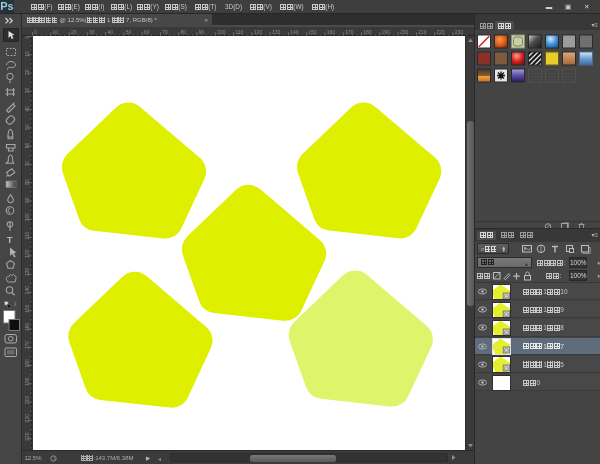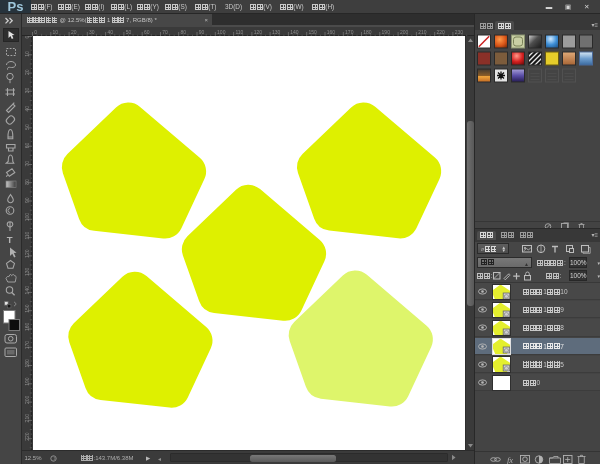--- a/index.html
+++ b/index.html
@@ -4,22 +4,22 @@
 <style>
 * { margin:0; padding:0; box-sizing:border-box; }
 html,body { width:600px; height:464px; overflow:hidden; }
 body { font-family:"Liberation Sans", sans-serif; background:#333333; position:relative; }
 svg { display:block; }
 i.g { display:inline-block; width:0.92em; height:0.95em; margin-right:0.12em; vertical-align:-0.12em;
   background:repeating-linear-gradient(0deg,currentColor 0 0.15em,transparent 0.15em 0.36em),
              repeating-linear-gradient(90deg,currentColor 0 0.15em,transparent 0.15em 0.4em);
   background-size:100% 100%; }
 #menubar { position:absolute; left:0; top:0; width:600px; height:14px; background:#3e3e3e; border-bottom:1px solid #272727; }
-#pslogo { position:absolute; left:0; top:0; width:31px; height:13px; background:#27333c;
-  color:#9fc8dd; font-size:13px; font-weight:bold; text-align:center; line-height:13px; }
+#pslogo { position:absolute; left:0; top:0; width:14px; height:13px; background:#27333c;
+  color:#9fc8dd; font-size:11px; font-weight:bold; text-align:center; line-height:13px; }
 .menuitem { position:absolute; top:3px; height:8px; font-size:6.4px; color:#c9c9c9; white-space:nowrap; line-height:8px; }
 #winbtns { position:absolute; right:5px; top:3px; color:#d5d5d5; font-size:6.5px; letter-spacing:5.5px; line-height:8px; }
 #toolbar { position:absolute; left:0; top:14px; width:22px; height:450px; background:#454545; border-right:1px solid #2a2a2a; }
 #docarea { position:absolute; left:22px; top:14px; width:452px; height:450px; background:#373737; }
 #tabrow { position:absolute; left:0; top:0; width:452px; height:13px; background:#2e2e2e; border-bottom:2px solid #4b4b4b; }
 #doctab { position:absolute; left:0; top:0; width:190px; height:13px; background:#474747; color:#c4c4c4;
   font-size:6px; line-height:13px; padding-left:5px; white-space:nowrap; overflow:hidden; }
 #hruler { position:absolute; left:0; top:13px; width:452px; height:9px; background:#3a3a3a; border-bottom:1px solid #262626; }
 #vruler { position:absolute; left:0; top:22px; width:10px; height:414px; background:#3a3a3a; border-right:1px solid #262626; }
 #canvas { position:absolute; left:11px; top:22px; width:432px; height:414px; background:#ffffff; }
@@ -597,31 +597,14 @@
         </div>
         <div class="lrow" style="top:145.0px;height:17.2px;background:#484848">
           <svg width="9" height="7" viewBox="0 0 9 7" style="position:absolute;left:3px;top:5px">
             <ellipse cx="4.5" cy="3.5" rx="4" ry="2.6" fill="none" stroke="#b8b8b8" stroke-width="0.9"></ellipse>
             <circle cx="4.5" cy="3.5" r="1.3" fill="#b8b8b8"></circle>
           </svg>
           <svg width="17" height="14.5" viewBox="0 0 17 14.5" style="position:absolute;left:18px;top:1.5px;background:#ffffff;outline:1px solid #2f2f2f"></svg>
           <div class="lname" style="color:#c8c8c8"><i class="g"></i><i class="g"></i><span class="lt">0</span></div>
         </div>
       </div>
-    <div style="position:absolute;left:0;top:222px;width:126px;height:14px;background:#434343;border-top:1px solid #343434">
-      <svg width="126" height="14" viewBox="0 0 126 14">
-        <g fill="none" stroke="#b2b2b2" stroke-width="0.9">
-          <ellipse cx="18.5" cy="7.5" rx="2.8" ry="1.8"></ellipse>
-            <ellipse cx="22.5" cy="7.5" rx="2.8" ry="1.8"></ellipse>
-          <text x="32" y="10.5" font-size="8.5" font-style="italic" fill="#b2b2b2" stroke="none" font-family="Liberation Serif">fx</text>
-          <rect x="45.5" y="3.5" width="9" height="7.5"></rect>
-            <circle cx="50" cy="7.2" r="2.3"></circle>
-          <circle cx="64" cy="7.5" r="3.7"></circle>
-            <path d="M64 3.8v7.4A3.7 3.7 0 0 0 64 3.8z" fill="#b2b2b2" stroke="none"></path>
-          <path d="M74.5 6h3.2l1-1.5h4.3v1.5h-8.5v5.5h11v-5.5h-2.5" stroke-width="0.8"></path>
-          <rect x="88.5" y="3.5" width="8.5" height="8"></rect>
-            <path d="M92.7 5v5M90.2 7.5h5" stroke-width="0.8"></path>
-          <path d="M102.5 4.5h8M103.7 4.5v7h5.6v-7M105.5 4.5v-1.2h2v1.2" stroke-width="0.8"></path>
-        </g>
-      </svg>
-    </div>
   </div>
 </div>
 
 </body></html>

